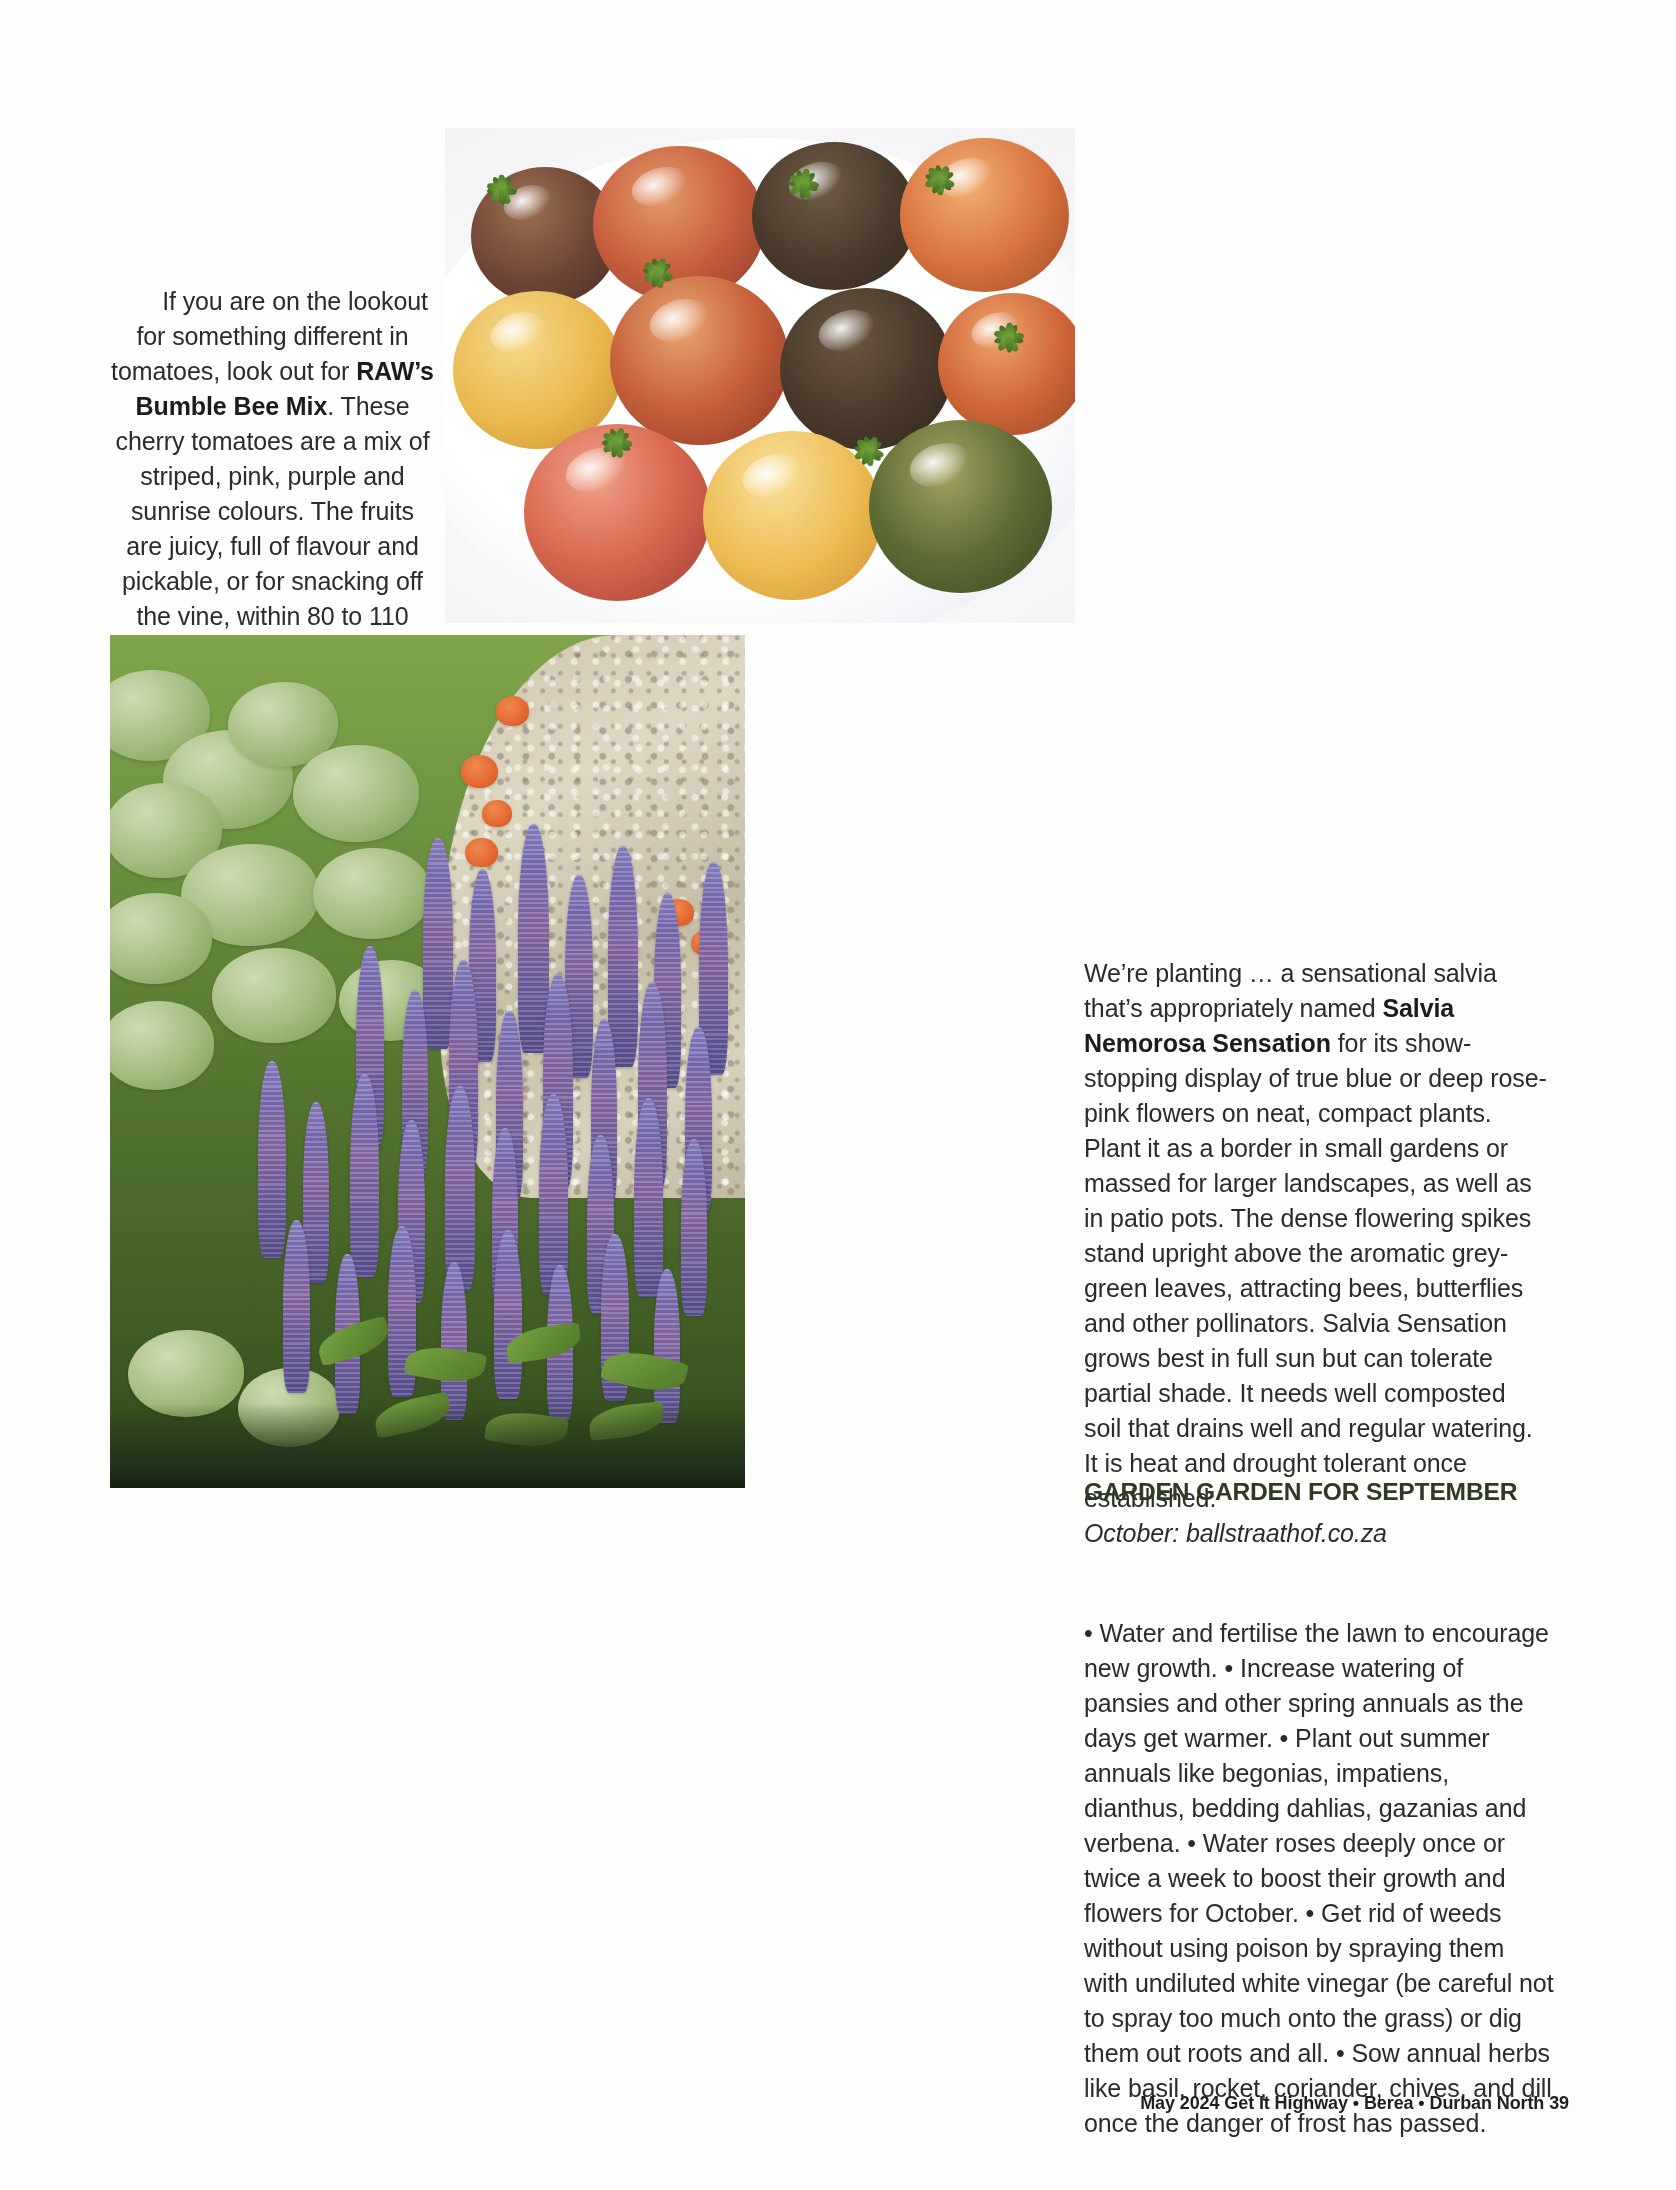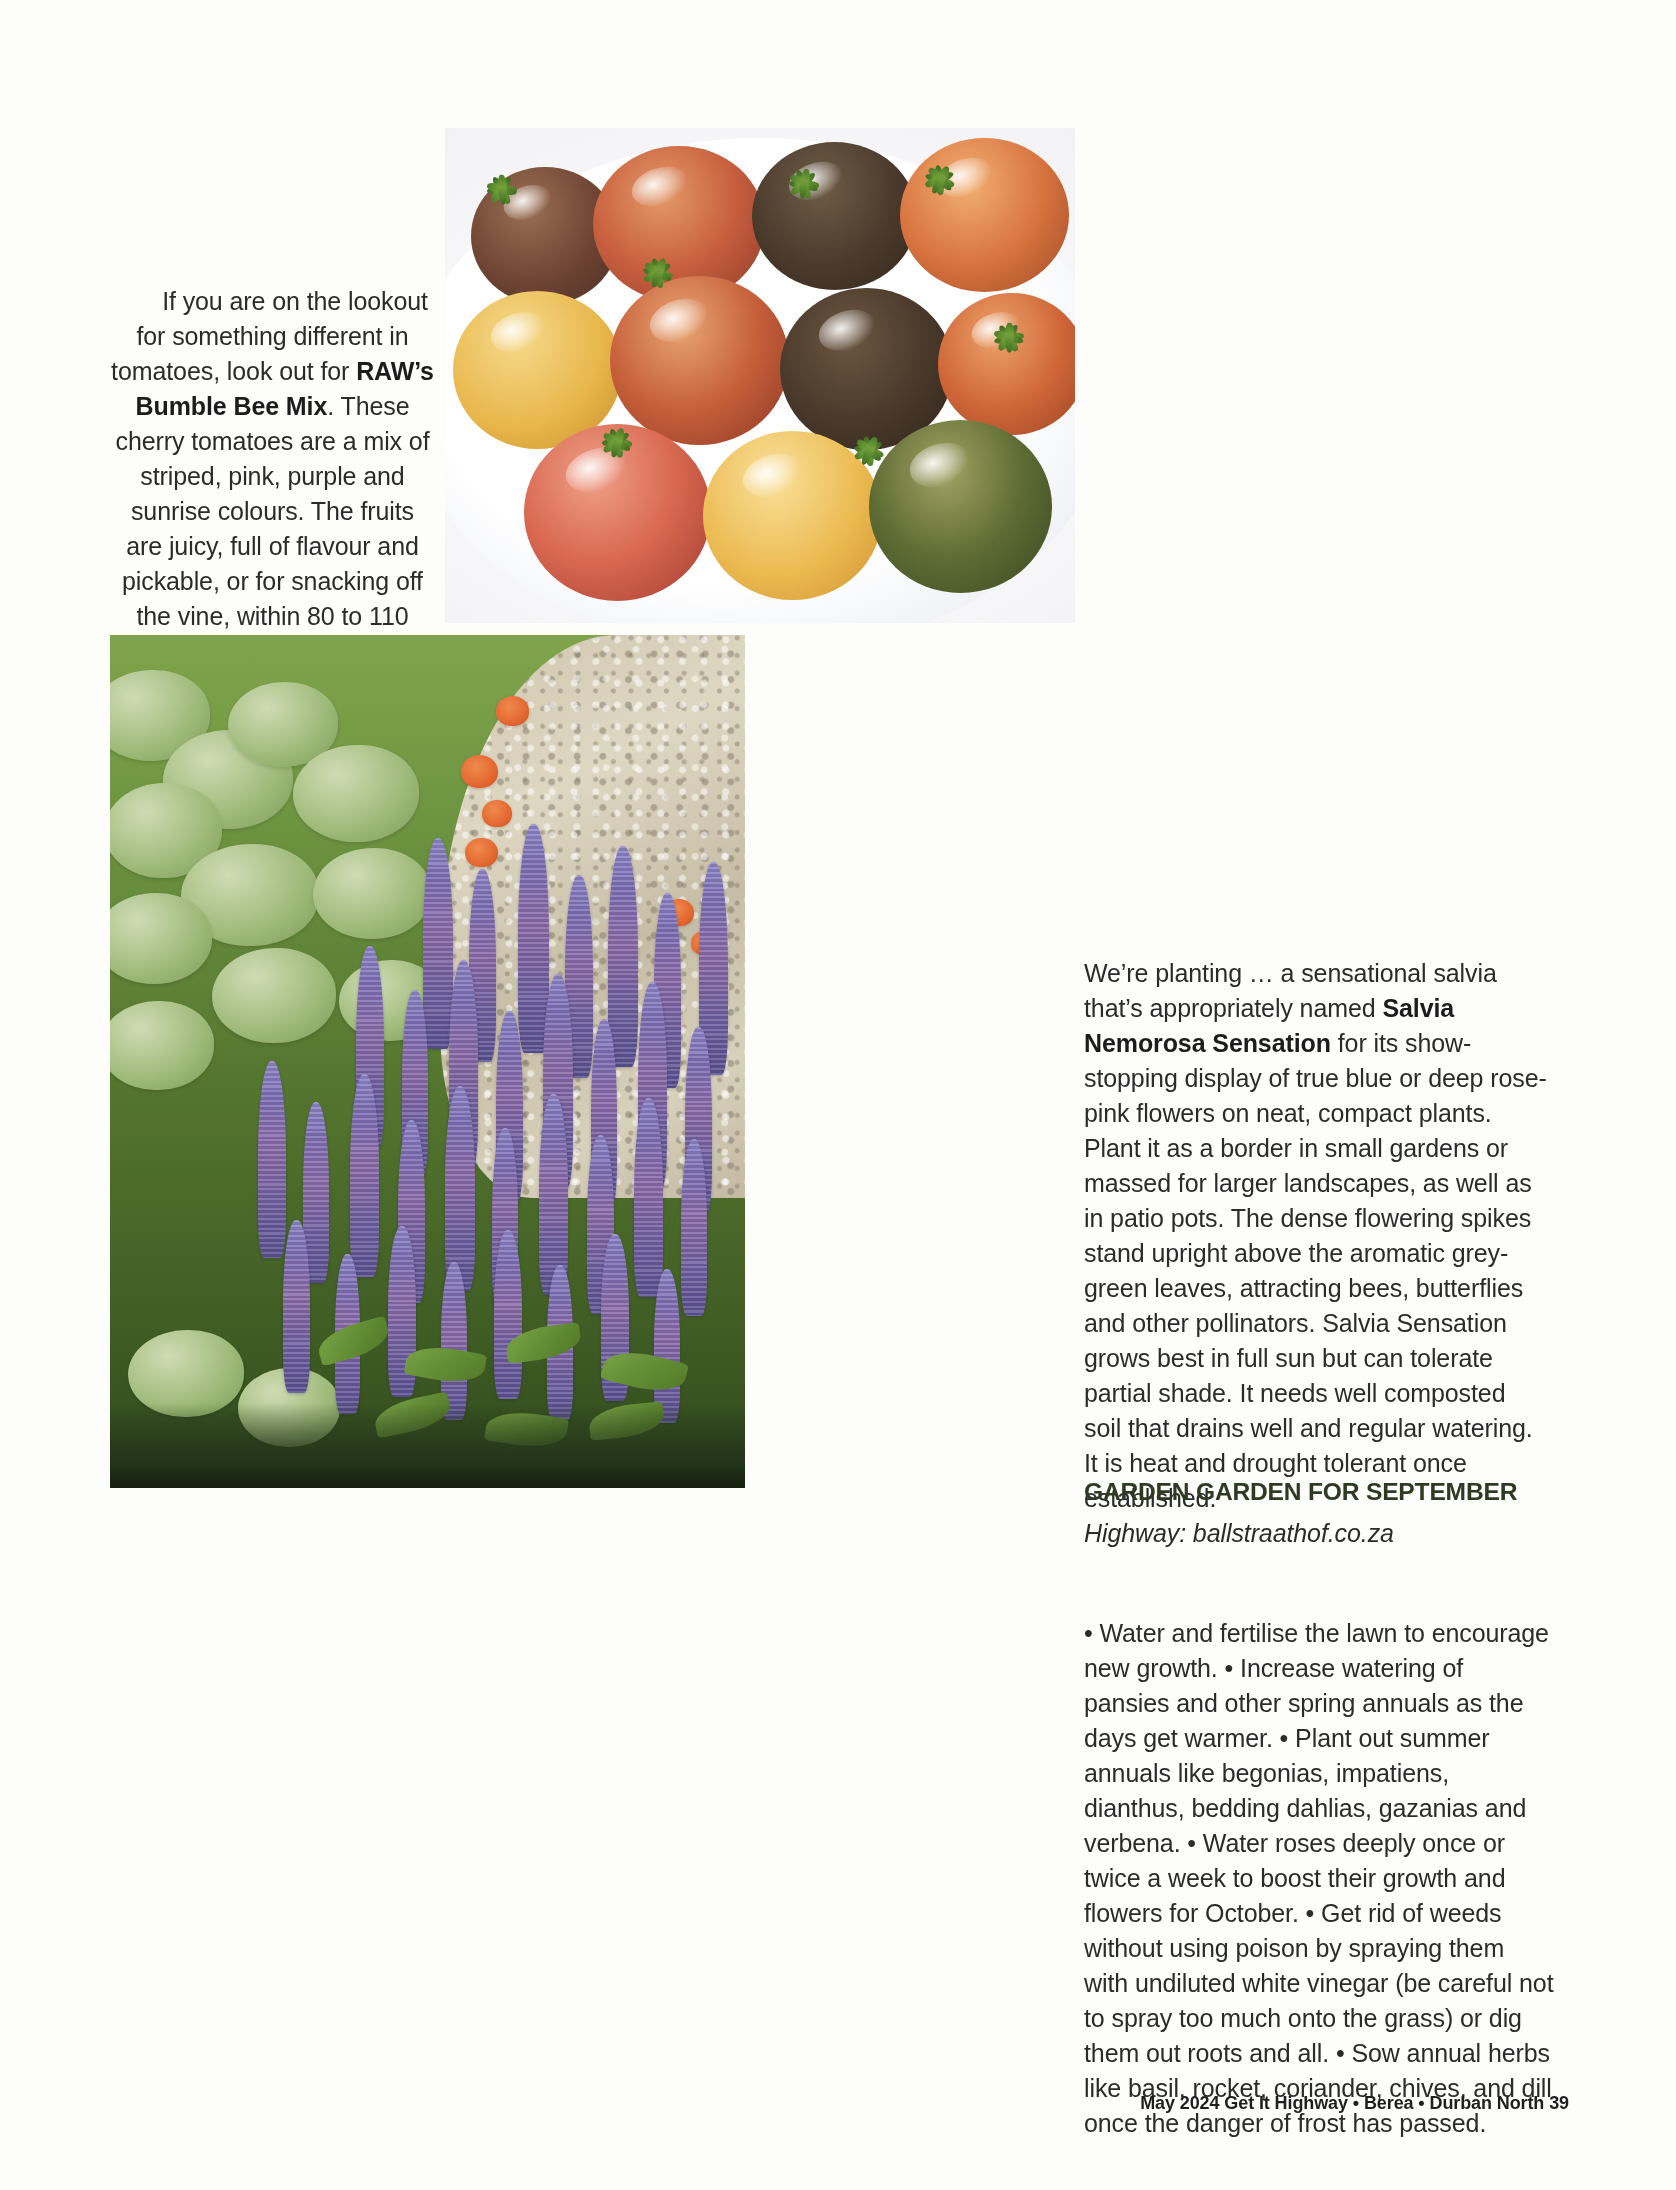--- a/index.html
+++ b/index.html
@@ -359,21 +359,21 @@
     <div class="leaf" style="left:493px; top:719px; width:83px; height:35px; transform:rotate(14deg);"></div>
     <div class="leaf" style="left:264px; top:764px; width:77px; height:31.5px; transform:rotate(-12deg);"></div>
     <div class="leaf" style="left:376px; top:778px; width:81px; height:33px; transform:rotate(8deg);"></div>
     <div class="leaf" style="left:479px; top:770px; width:75px; height:31.5px; transform:rotate(-6deg);"></div>
 
     <div class="soil"></div>
   </div>
 
   <div class="col-text" id="salvia-text">
     <p><span>We’re planting … a sensational salvia that’s appropriately named </span><span class="bold-name">Salvia Nemorosa Sensation</span><span> for its show-stopping display of true blue or deep rose-pink flowers on neat, compact plants. Plant it as a border in small gardens or massed for larger landscapes, as well as in patio pots. The dense flowering spikes stand upright above the aromatic grey-green leaves, attracting bees, butterflies and other pollinators. Salvia Sensation grows best in full sun but can tolerate partial shade. It needs well composted soil that drains well and regular watering. It is heat and drought tolerant once established.</span></p>
-    <span class="details" style="text-align:left">Highway: ballstraathof.co.za</span>
+    <span class="details" style="text-align:left">October: ballstraathof.co.za</span>
   </div>
 
   <div id="tasks-heading">GARDEN GARDEN FOR SEPTEMBER</div>
 
   <div class="col-text" id="tasks-text">
     <p>• Water and fertilise the lawn to encourage new growth. • Increase watering of pansies and other spring annuals as the days get warmer. • Plant out summer annuals like begonias, impatiens, dianthus, bedding dahlias, gazanias and verbena. • Water roses deeply once or twice a week to boost their growth and flowers for October. • Get rid of weeds without using poison by spraying them with undiluted white vinegar (be careful not to spray too much onto the grass) or dig them out roots and all. • Sow annual herbs like basil, rocket, coriander, chives, and dill once the danger of frost has passed.</p>
   </div>
 
   <div id="footer">May 2024 Get It Highway • Berea • Durban North 39</div>
 

